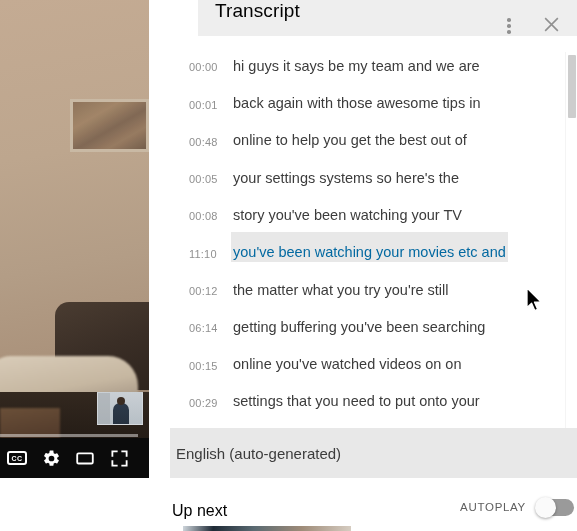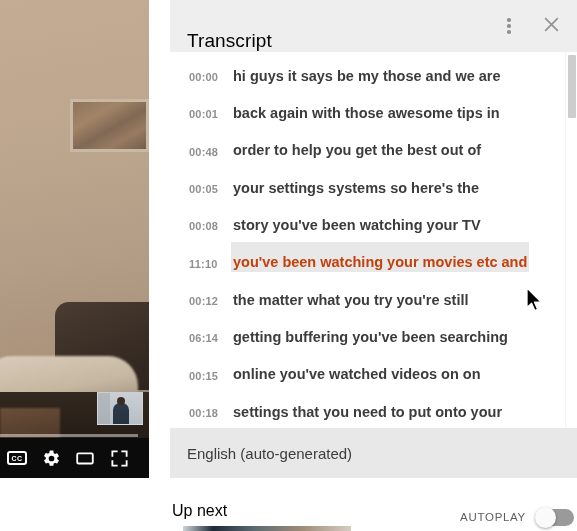--- a/index.html
+++ b/index.html
@@ -146,24 +146,25 @@
   
   .panel {
     position: absolute;
     left: 170px; top: 0;
     width: 407px; height: 478px;
     background: #fff;
     overflow: hidden;
   }
   .panel-header {
     position: relative;
-    height: 52px;
+    height: 36px;
     background: #eeeeee;
-    display: flex; align-items: flex-end;
+    display: flex; align-items: flex-start;
     padding-left: 17px;
+    margin-left: 28px;
   }
   .panel-title {
     font-size: 19px;
     color: #030303;
     font-weight: 400;
     letter-spacing: .1px;
   }
   .header-actions {
     position: absolute; right: 8px; top: 0; height: 52px;
     display: flex; align-items: center; gap: 6px;
@@ -182,45 +183,44 @@
   }
 
   .transcript-body {
     position: relative;
     height: 376px;
     background: #fff;
     overflow: hidden;
   }
   .line {
     display: flex;
-    align-items: center;
+    align-items: flex-end;
     height: 37.3px;
     padding-left: 19px;
     cursor: pointer;
-    font-weight: bold;
   }
   .line .ts {
     width: 44px;
     flex: 0 0 44px;
     font-size: 11px;
     color: #909090;
     line-height: 1;
     padding-top: 14px;
     letter-spacing: .2px;
   }
   .line .txt {
     font-size: 14.5px;
     color: #3c3c3c;
     line-height: 1;
     padding-top: 11px;
     white-space: nowrap;
   }
   .line.active .txt {
     background: #e8e8e8;
-    color: #c2410c;
+    color: #0369a1;
     box-shadow: 0 0 0 2px #e8e8e8;
   }
 
   .panel-scrollbar {
     position: absolute;
     right: 0; top: 52px;
     width: 12px; height: 376px;
     background: #fff;
     border-left: 1px solid #f4f4f4;
   }
@@ -231,21 +231,21 @@
     background: #cdcdcd;
     border-radius: 1px;
   }
 
   .panel-footer {
     position: absolute;
     left: 0; bottom: 0;
     width: 407px; height: 50px;
     background: #e8e8e8;
     display: flex; align-items: center;
-    padding-left: 17px;
+    padding-left: 6px;
     cursor: pointer;
   }
   .panel-footer span {
     font-size: 15px;
     color: #3c3c3c;
   }
 
   
   .upnext {
     position: absolute;
@@ -257,21 +257,21 @@
     position: absolute;
     left: 0; top: 12px; width: 407px; height: 30px;
     display: flex; align-items: flex-end;
   }
   .upnext-title {
     font-size: 16px; color: #030303;
     padding-left: 2px;
   }
   .autoplay-group {
     position: absolute;
-    right: 3px; top: 12px;
+    right: 3px; top: 2px;
     height: 30px;
     display: flex; align-items: center; gap: 10px;
   }
   .autoplay-label {
     font-size: 11.5px;
     color: #606060;
     letter-spacing: .7px;
   }
   .toggle {
     position: relative;
@@ -387,29 +387,29 @@
               <path d="M4 4 L20 20 M20 4 L4 20"></path>
             </svg>
           </span>
         </div>
       </div>
     </div>
 
     <div class="transcript-body">
       <div class="line">
         <span class="ts">00:00</span>
-        <span class="txt">hi guys it says be my those and we are</span>
+        <span class="txt">hi guys it says be my team and we are</span>
       </div>
       <div class="line">
         <span class="ts">00:01</span>
         <span class="txt">back again with those awesome tips in</span>
       </div>
       <div class="line">
         <span class="ts">00:48</span>
-        <span class="txt">order to help you get the best out of</span>
+        <span class="txt">online to help you get the best out of</span>
       </div>
       <div class="line">
         <span class="ts">00:05</span>
         <span class="txt">your settings systems so here's the</span>
       </div>
       <div class="line">
         <span class="ts">00:08</span>
         <span class="txt">story you've been watching your TV</span>
       </div>
       <div class="line active">
@@ -422,21 +422,21 @@
       </div>
       <div class="line">
         <span class="ts">06:14</span>
         <span class="txt">getting buffering you've been searching</span>
       </div>
       <div class="line">
         <span class="ts">00:15</span>
         <span class="txt">online you've watched videos on on</span>
       </div>
       <div class="line">
-        <span class="ts">00:18</span>
+        <span class="ts">00:29</span>
         <span class="txt">settings that you need to put onto your</span>
       </div>
     </div>
 
     <div class="panel-scrollbar">
       <div class="panel-scroll-thumb"></div>
     </div>
 
     <div class="panel-footer">
       <span>English (auto-generated)</span>

